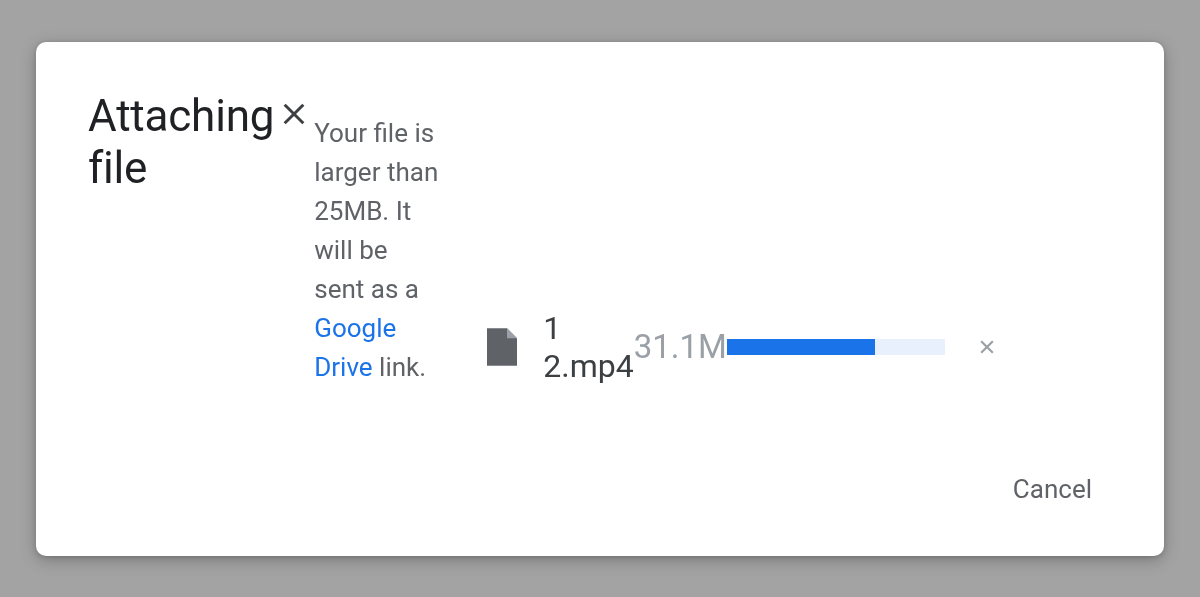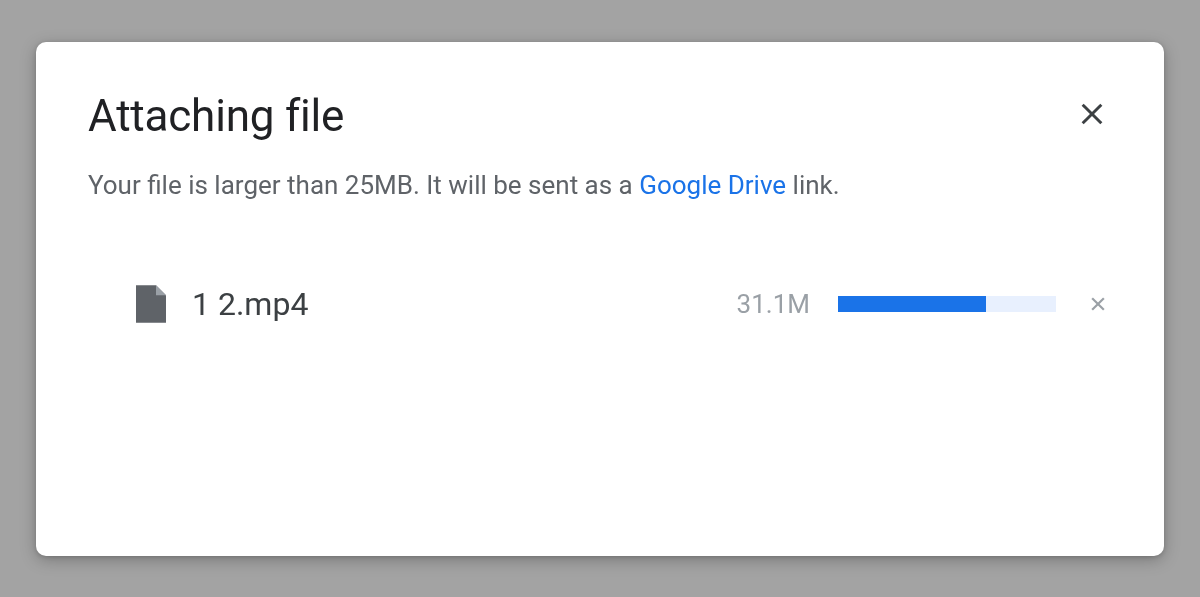--- a/index.html
+++ b/index.html
@@ -19,21 +19,21 @@
     }
     .dialog {
       width: 1128px;
       height: 514px;
       background: #ffffff;
       border-radius: 10px;
       box-shadow: 0 4px 16px rgba(0,0,0,0.25), 0 1px 4px rgba(0,0,0,0.15);
       position: relative;
       padding: 48px 52px 32px 52px;
       display: flex;
-      flex-direction: column;
+      flex-direction: row;
     }
     .dialog-header {
       display: flex;
       justify-content: space-between;
       align-items: flex-start;
     }
     .dialog-title {
       font-size: 44px;
       font-weight: 400;
       color: #202124;
@@ -78,23 +78,22 @@
       margin-right: 26px;
       flex-shrink: 0;
     }
     .file-name {
       font-size: 32px;
       color: #3c4043;
       flex-grow: 1;
       font-weight: 400;
     }
     .file-size {
-      font-size: 26px;
+      font-size: 33px;
       color: #9aa0a6;
-      margin-right: 28px;
       font-weight: 400;
     }
     .progress-bar {
       width: 218px;
       height: 16px;
       background: #e8f0fe;
       position: relative;
       margin-right: 28px;
       flex-shrink: 0;
     }
@@ -163,13 +162,16 @@
       <div class="progress-fill" style="width:68%"></div>
     </div>
     <button class="cancel-x">
       <svg viewBox="0 0 24 24" fill="none" stroke="#9aa0a6" stroke-width="2.6">
         <line x1="5" y1="5" x2="19" y2="19"></line>
         <line x1="19" y1="5" x2="5" y2="19"></line>
       </svg>
     </button>
   </div>
 
+  <div class="dialog-footer">
+    <button class="cancel-btn">Cancel</button>
+  </div>
 </div>
 
 </body></html>

